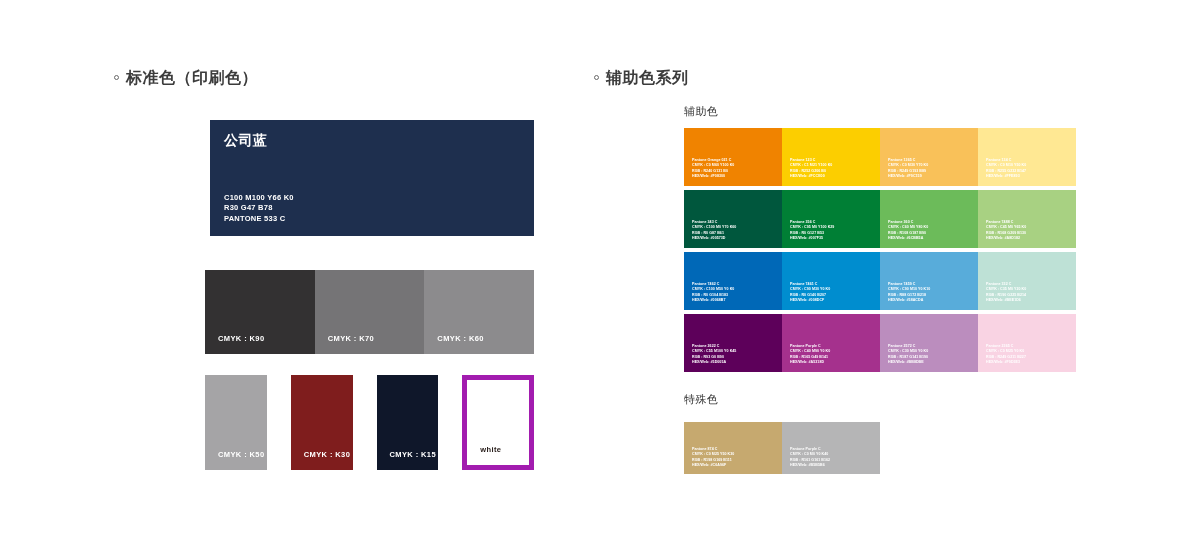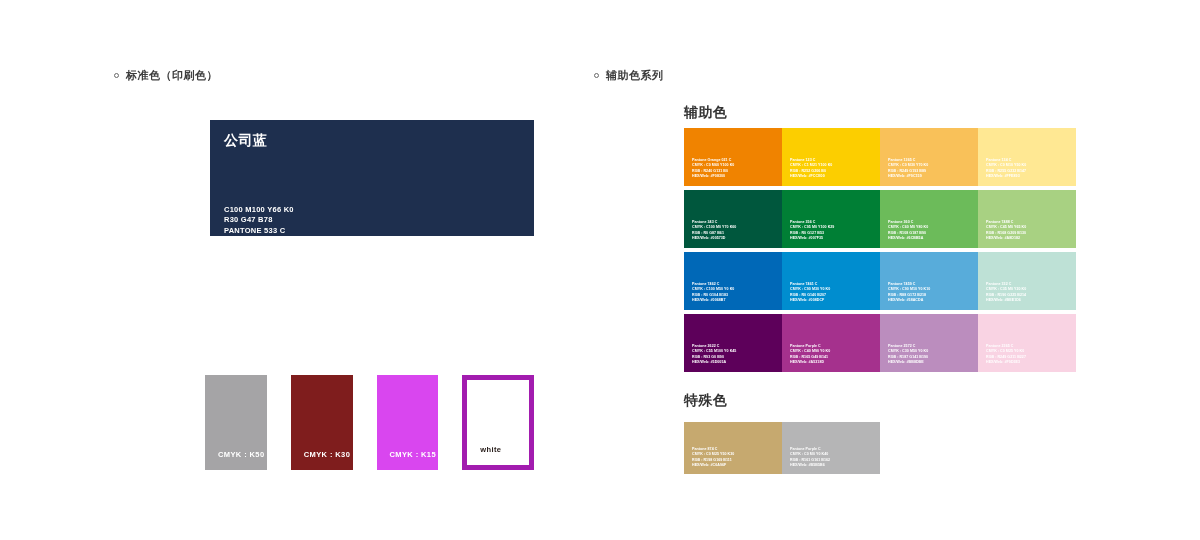--- a/index.html
+++ b/index.html
@@ -7,39 +7,39 @@
     width: 1200px; height: 540px;
     background: #ffffff;
     font-family: "Liberation Sans", "DejaVu Sans", sans-serif;
     overflow: hidden;
   }
   .page { position: relative; width: 1200px; height: 540px; }
 
   
   .sec-head {
     position: absolute;
-    font-size: 11px;
+    font-size: 16px;
     color: #3c3c3c;
     font-weight: 700;
     letter-spacing: .5px;
     white-space: nowrap;
   }
   .sec-head .bullet {
     display: inline-block;
     width: 5px; height: 5px;
     border: 1px solid #6a6a6a;
     border-radius: 50%;
     margin-right: 7px;
     vertical-align: middle;
     position: relative; top: -1px;
   }
   .sub-head {
     position: absolute;
-    font-size: 14px;
-    font-weight: 700;
+    font-size: 11px;
+    font-weight: 400;
     color: #333;
     letter-spacing: .4px;
     white-space: nowrap;
   }
 
   
   #primary-block {
     position: absolute;
     left: 210px; top: 120px;
     width: 324px; height: 116px;
@@ -51,21 +51,21 @@
     padding: 12px 14px;
     color: #ffffff;
   }
   .primary-cell .pname {
     font-size: 14px;
     font-weight: 700;
     letter-spacing: .4px;
   }
   .primary-cell .pspecs {
     position: absolute;
-    left: 14px; bottom: 0;
+    left: 14px; bottom: 12px;
     font-size: 7.5px;
     line-height: 10.5px;
     font-weight: 700;
     letter-spacing: .25px;
     white-space: pre-line;
   }
 
   
   .gray-row { position: absolute; display: flex; }
   #gray-row-dark  { left: 205px; top: 270px; width: 329px; height: 84px; }
@@ -124,28 +124,39 @@
 
   <div id="primary-block">
       <div class="primary-cell" style="background: rgb(30, 47, 78); color: rgb(255, 255, 255);">
         <div class="pname">公司蓝</div>
         <div class="pspecs">C100 M100 Y66 K0
 R30 G47 B78
 PANTONE 533 C</div>
       </div>
     </div>
 
+  <div class="gray-row" id="gray-row-dark">
+      <div class="gray-cell" style="background: rgb(51, 49, 50);">
+        <div class="glabel" style="color: rgb(255, 255, 255);">CMYK : K90</div>
+      </div>
+      <div class="gray-cell" style="background: rgb(117, 116, 118);">
+        <div class="glabel" style="color: rgb(255, 255, 255);">CMYK : K70</div>
+      </div>
+      <div class="gray-cell" style="background: rgb(140, 139, 141);">
+        <div class="glabel" style="color: rgb(255, 255, 255);">CMYK : K60</div>
+      </div>
+    </div>
   <div class="gray-row" id="gray-row-light">
       <div class="gray-cell" style="background: rgb(165, 164, 166);">
         <div class="glabel" style="color: rgb(255, 255, 255);">CMYK : K50</div>
       </div>
       <div class="gray-cell" style="background: #7f1d1d;">
         <div class="glabel" style="color: rgb(255, 255, 255);">CMYK : K30</div>
       </div>
-      <div class="gray-cell" style="background: #d946ef; text-align: center;">
+      <div class="gray-cell" style="background: #0f172a; text-align: center;">
         <div class="glabel" style="color: rgb(255, 255, 255);">CMYK : K15</div>
       </div>
       <div class="gray-cell white-chip">
         <div class="glabel" style="color: rgb(35, 24, 21);">white</div>
       </div>
     </div>
 
   <div class="sec-head" style="left:594px; top:68px;">
     <span class="bullet"></span><span>辅助色系列</span>
   </div>

